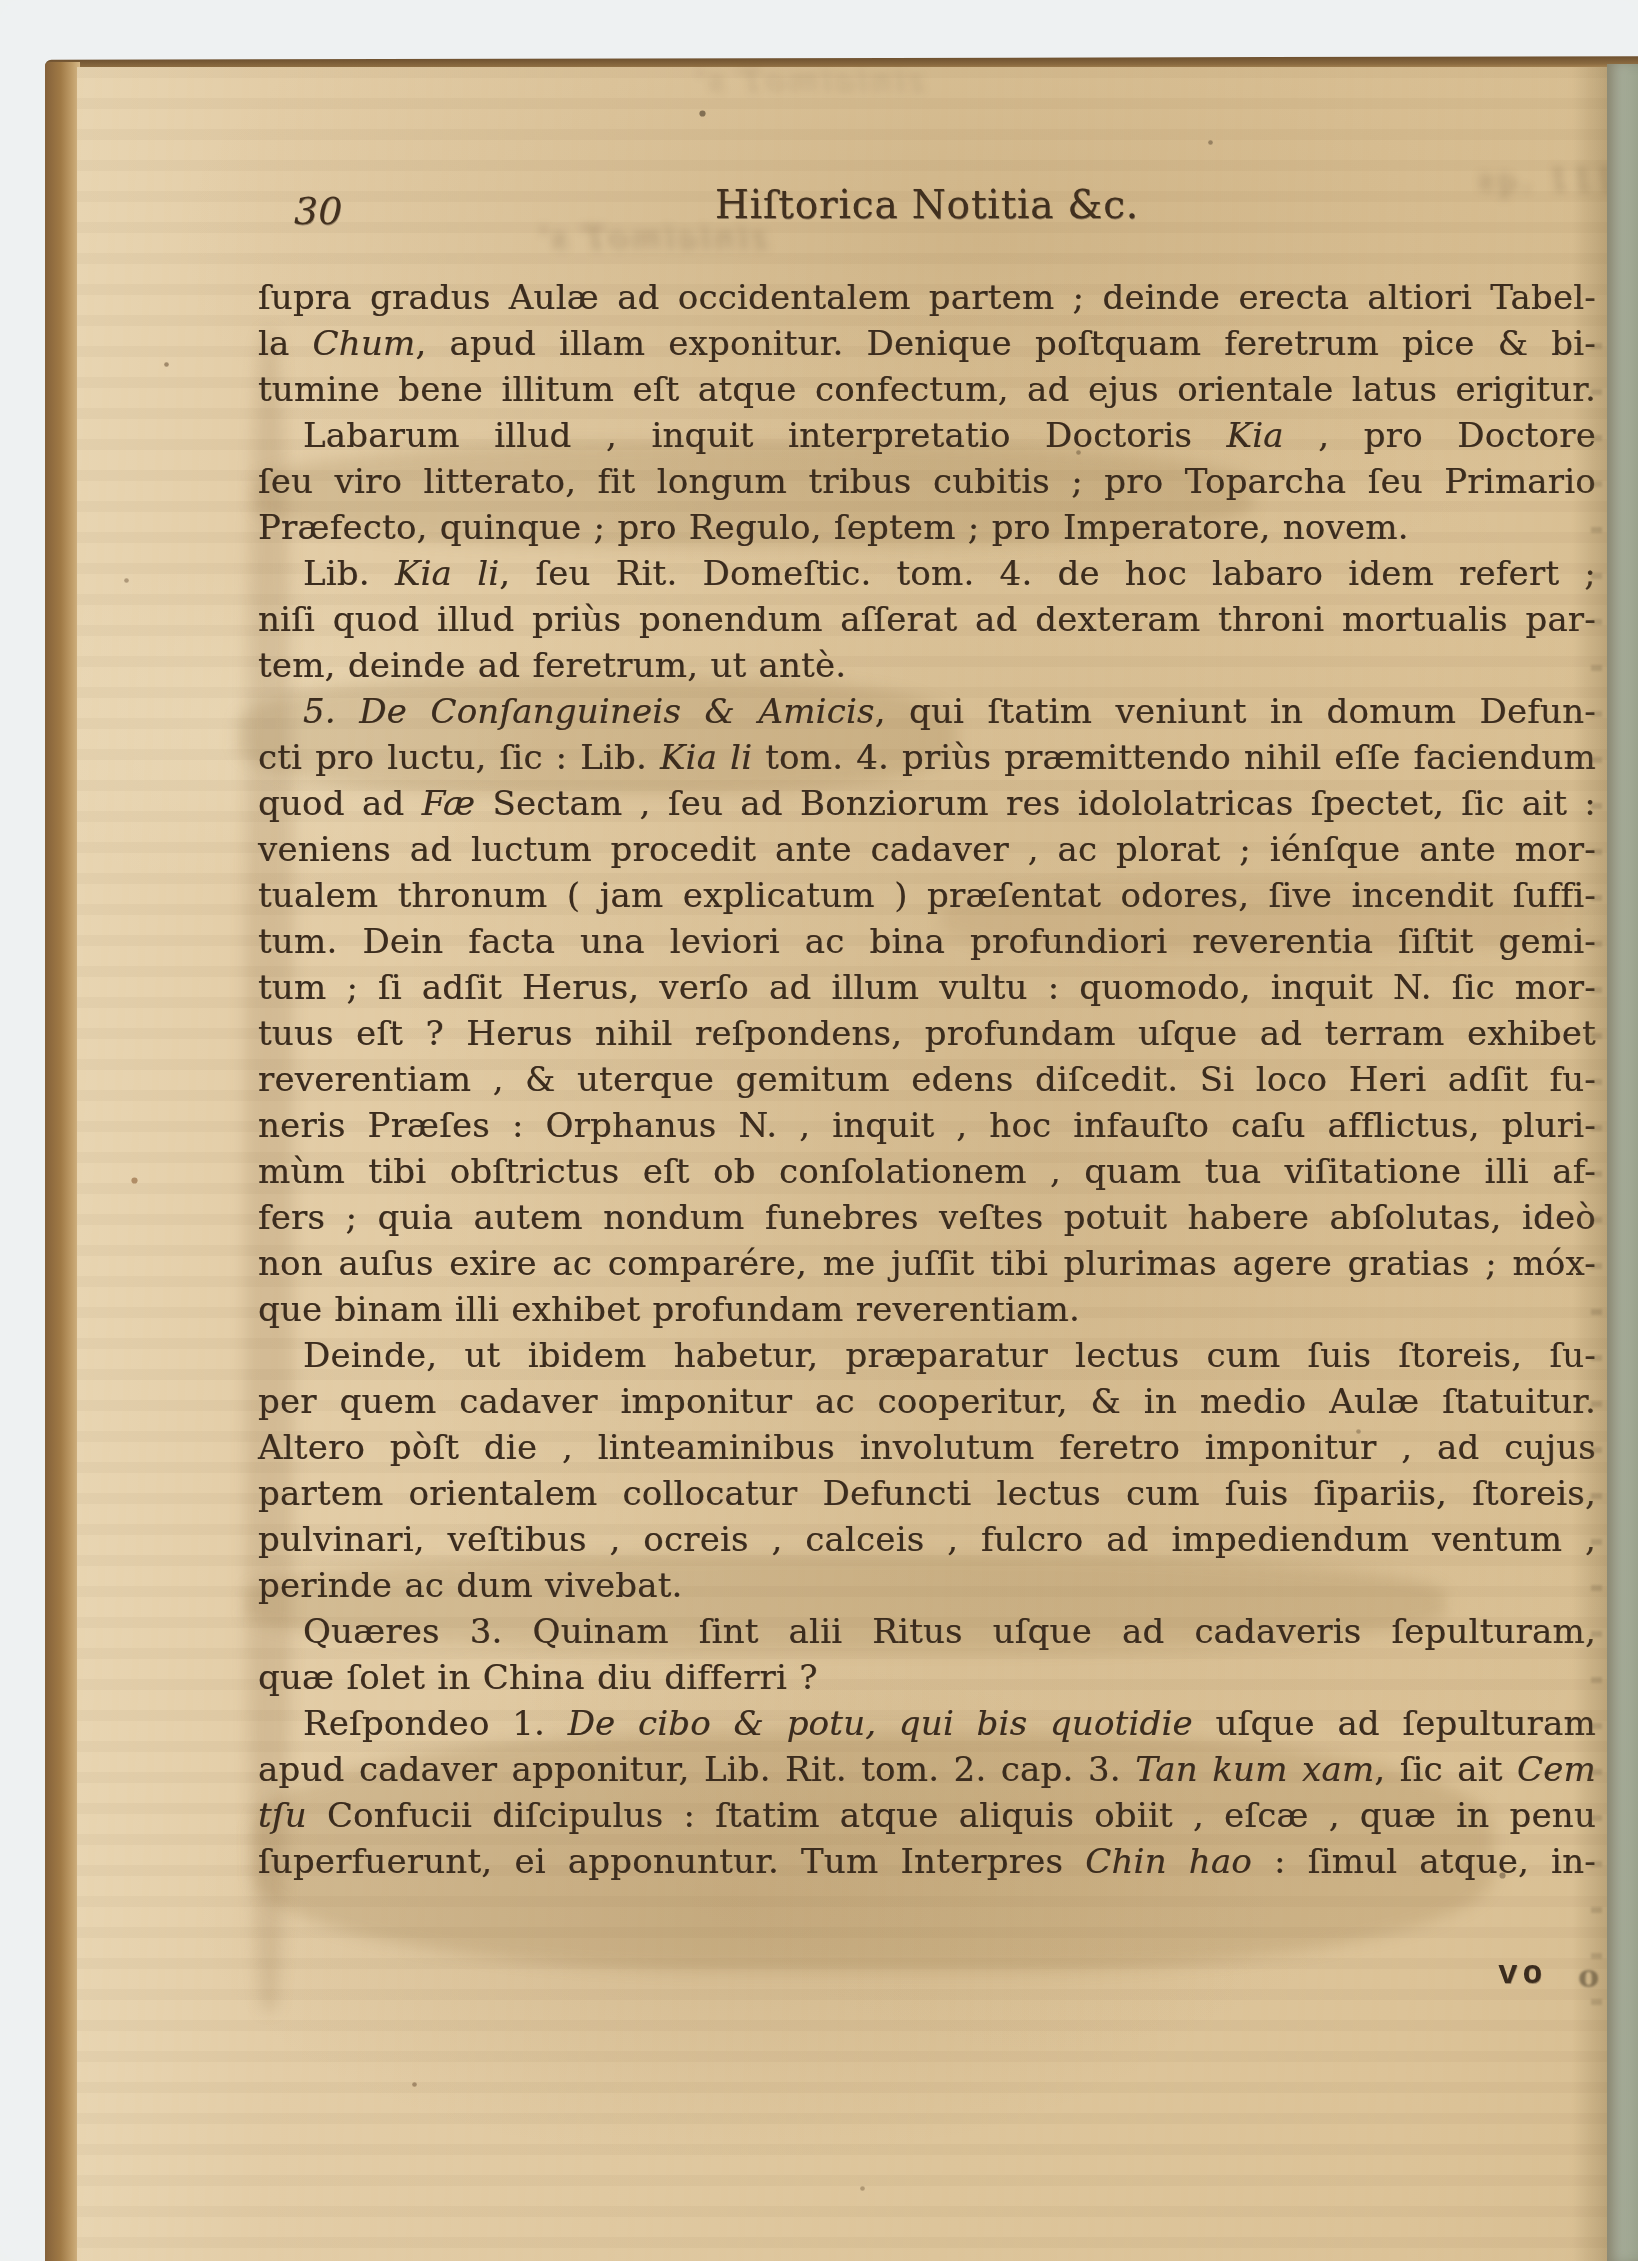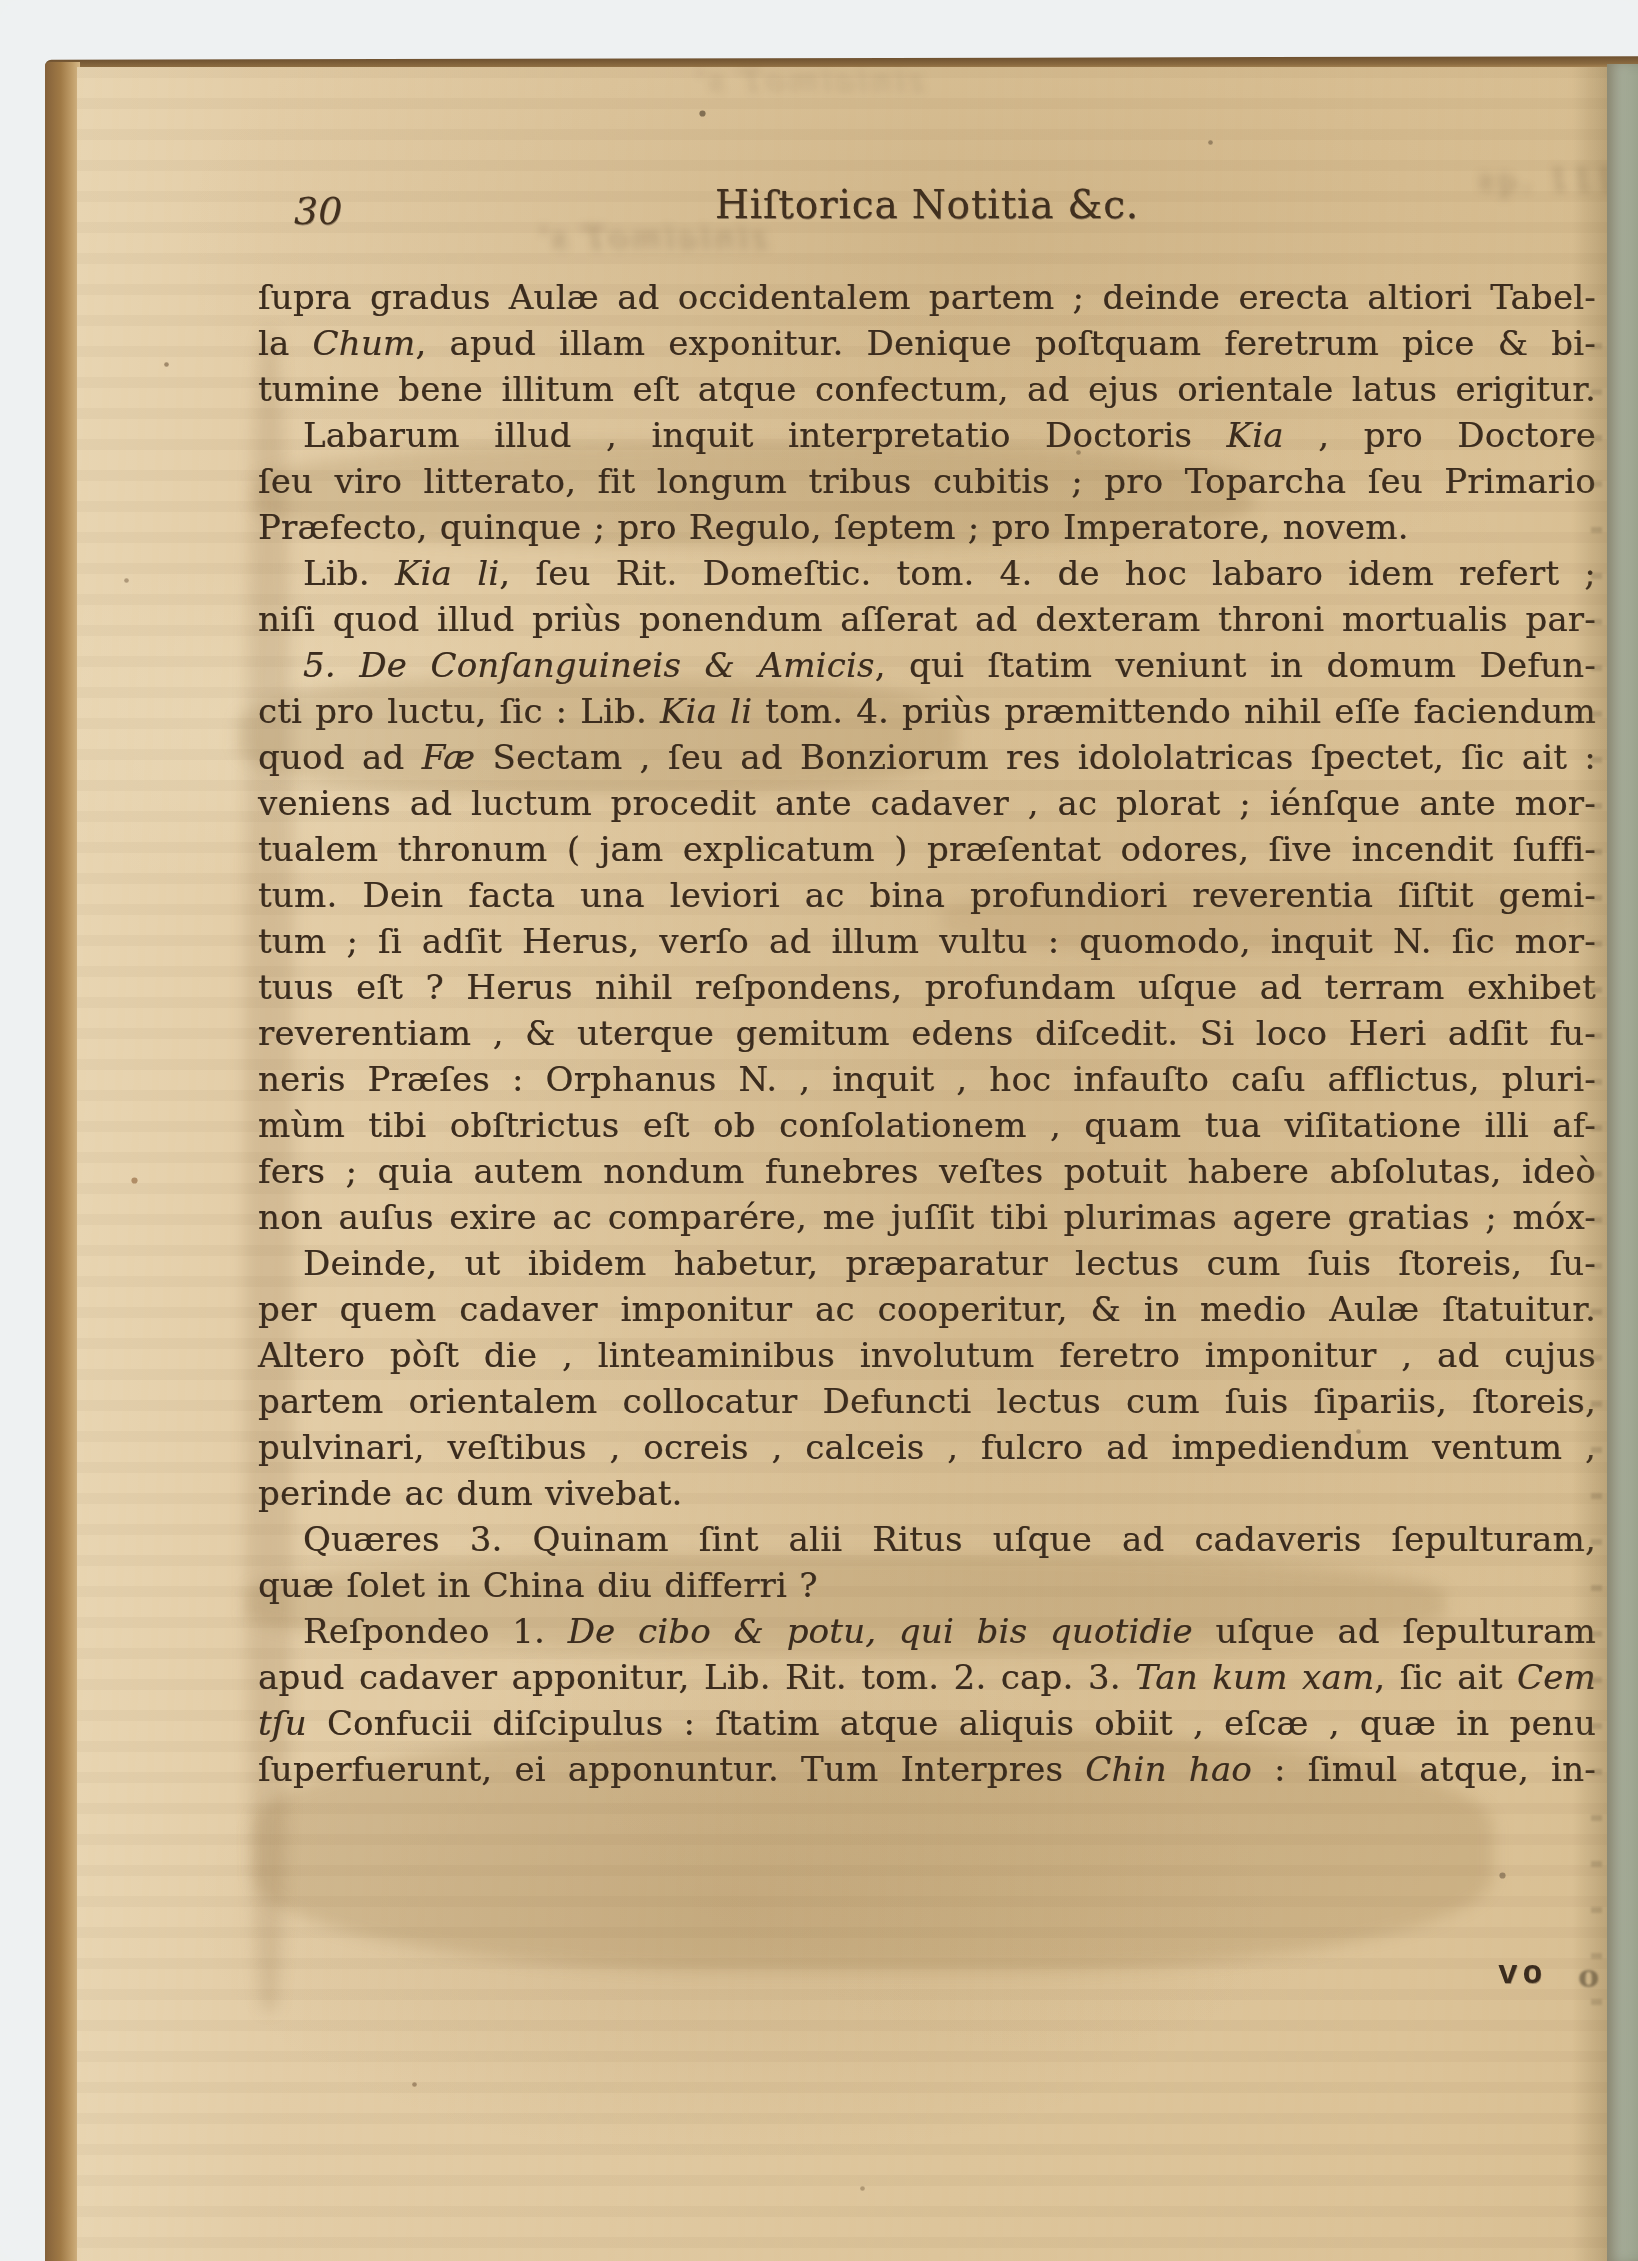--- a/index.html
+++ b/index.html
@@ -157,33 +157,35 @@
     <div class="running-title">Hiſtorica Notitia &amp;c.</div>
     <div class="text-block">
         <div class="line"><span>ſupra gradus Aulæ ad occidentalem partem ; deinde erecta altiori Tabel-</span></div>
         <div class="line"><span>la </span><span class="it">Chum</span><span>, apud illam exponitur.    Denique poſtquam feretrum pice &amp; bi-</span></div>
         <div class="line"><span>tumine bene illitum eſt atque confectum, ad ejus orientale latus erigitur.</span></div>
         <div class="line indent"><span>Labarum illud , inquit interpretatio Doctoris </span><span class="it">Kia</span><span> , pro Doctore</span></div>
         <div class="line"><span>ſeu viro litterato, fit longum tribus cubitis ; pro Toparcha ſeu Primario</span></div>
         <div class="line last"><span>Præfecto, quinque ; pro Regulo, ſeptem ; pro Imperatore, novem.</span></div>
         <div class="line indent"><span>Lib. </span><span class="it">Kia li</span><span>, ſeu Rit. Domeſtic. tom. 4. de hoc labaro idem refert ;</span></div>
         <div class="line"><span>niſi quod illud priùs ponendum aſſerat ad dexteram throni mortualis par-</span></div>
+        <div class="line last"><span>tem, deinde ad feretrum, ut antè.</span></div>
         <div class="line indent"><span class="it">5. De Conſanguineis &amp; Amicis</span><span>, qui ſtatim veniunt in domum Defun-</span></div>
         <div class="line"><span>cti pro luctu, ſic : Lib. </span><span class="it">Kia li</span><span> tom. 4. priùs præmittendo nihil eſſe faciendum</span></div>
         <div class="line"><span>quod ad </span><span class="it">Fæ</span><span> Sectam , ſeu ad Bonziorum res idololatricas ſpectet, ſic ait :</span></div>
         <div class="line"><span>veniens ad luctum procedit ante cadaver , ac plorat ; iénſque ante mor-</span></div>
         <div class="line"><span>tualem thronum ( jam explicatum ) præſentat odores, ſive incendit ſuffi-</span></div>
         <div class="line"><span>tum.  Dein facta una leviori ac bina profundiori reverentia ſiſtit gemi-</span></div>
         <div class="line"><span>tum ; ſi adſit Herus, verſo ad illum vultu : quomodo, inquit N. ſic mor-</span></div>
         <div class="line"><span>tuus eſt ? Herus nihil reſpondens, profundam uſque ad terram exhibet</span></div>
         <div class="line"><span>reverentiam , &amp; uterque gemitum edens diſcedit.  Si loco Heri adſit fu-</span></div>
         <div class="line"><span>neris Præſes :  Orphanus N. , inquit , hoc infauſto caſu afflictus, pluri-</span></div>
         <div class="line"><span>mùm tibi obſtrictus eſt ob conſolationem , quam tua viſitatione illi af-</span></div>
         <div class="line"><span>fers ; quia autem nondum funebres veſtes potuit habere abſolutas, ideò</span></div>
         <div class="line"><span>non auſus exire ac comparére, me juſſit tibi plurimas agere gratias ; móx-</span></div>
+        <div class="line last"><span>que binam illi exhibet profundam reverentiam.</span></div>
         <div class="line indent"><span>Deinde, ut ibidem habetur, præparatur lectus cum ſuis ſtoreis, ſu-</span></div>
         <div class="line"><span>per quem cadaver imponitur ac cooperitur, &amp; in medio Aulæ ſtatuitur.</span></div>
         <div class="line"><span>Altero pòſt die , linteaminibus involutum feretro imponitur , ad cujus</span></div>
         <div class="line"><span>partem orientalem collocatur Defuncti lectus cum ſuis ſipariis, ſtoreis,</span></div>
         <div class="line"><span>pulvinari, veſtibus , ocreis , calceis , fulcro ad impediendum ventum ,</span></div>
         <div class="line last"><span>perinde ac dum vivebat.</span></div>
         <div class="line indent"><span>Quæres 3. Quinam ſint alii Ritus uſque ad cadaveris ſepulturam,</span></div>
         <div class="line last"><span>quæ ſolet in China diu differri ?</span></div>
         <div class="line indent"><span>Reſpondeo 1. </span><span class="it">De cibo &amp; potu, qui bis quotidie</span><span> uſque ad ſepulturam</span></div>
         <div class="line"><span>apud cadaver apponitur, Lib. Rit. tom. 2. cap. 3. </span><span class="it">Tan kum xam</span><span>, ſic ait </span><span class="it">Cem</span></div>

